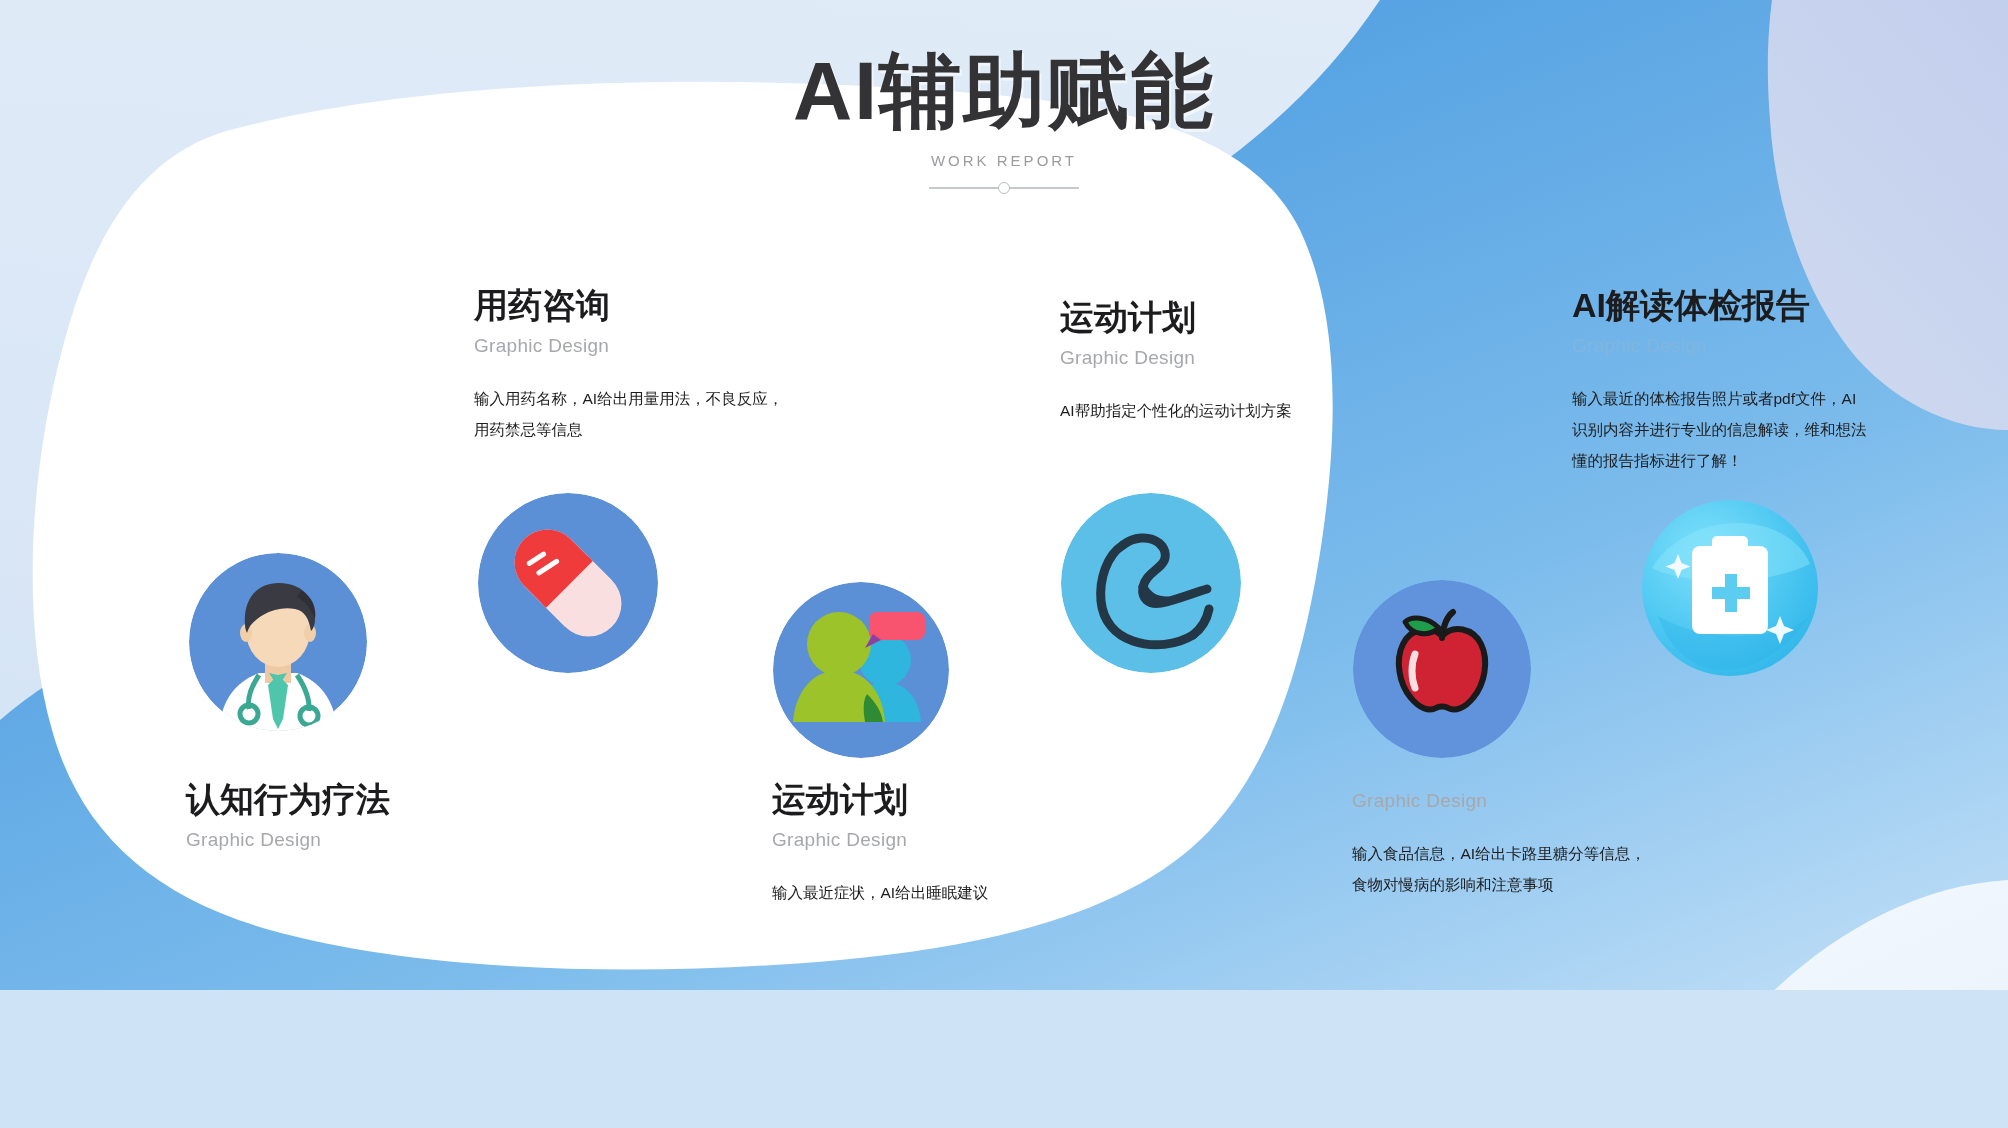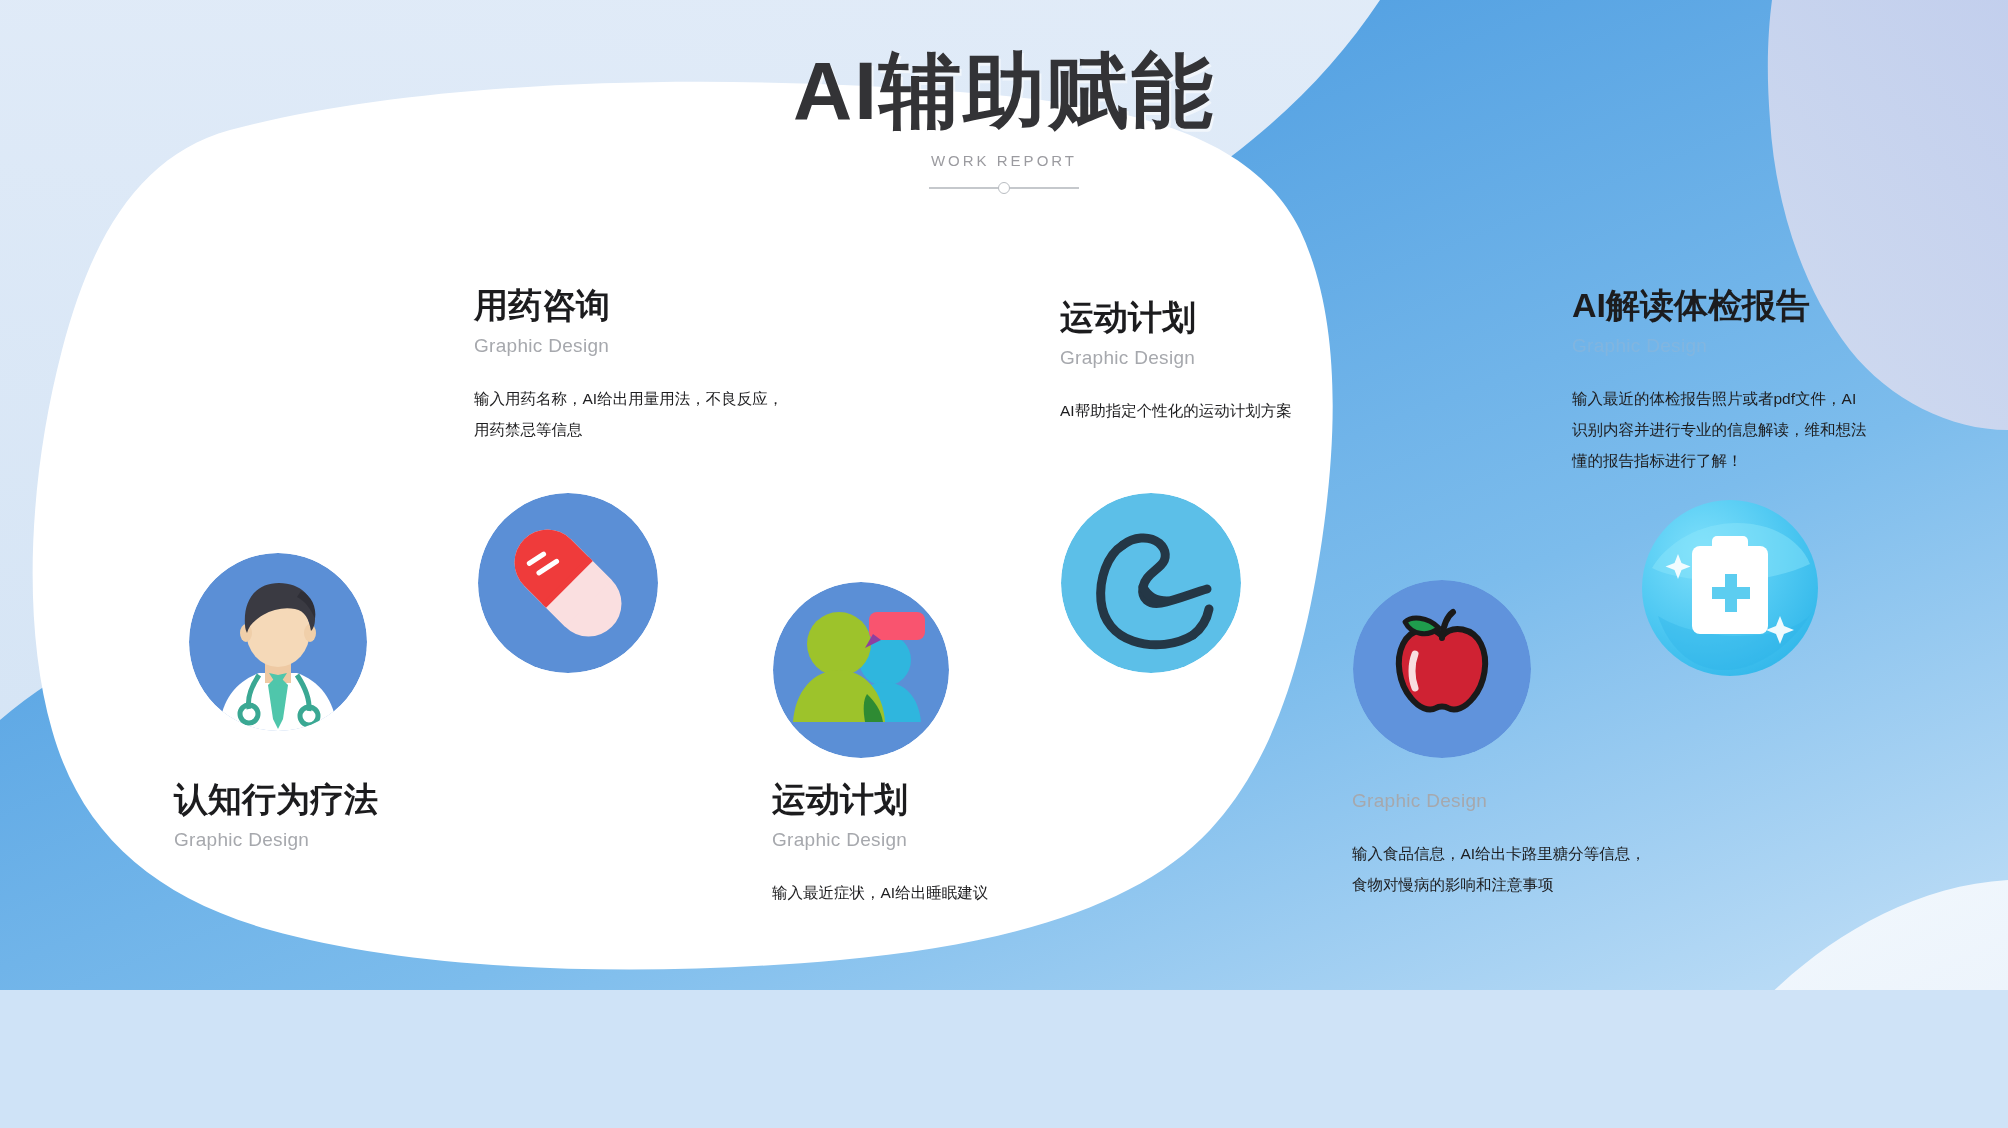--- a/index.html
+++ b/index.html
@@ -262,21 +262,21 @@
       <rect x="52" y="48" width="76" height="88" rx="8" fill="#ffffff"></rect>
       <rect x="72" y="38" width="36" height="18" rx="5" fill="#ffffff"></rect>
       <rect x="85" y="76" width="12" height="38" fill="#5ccdf0"></rect>
       <rect x="72" y="89" width="38" height="12" fill="#5ccdf0"></rect>
 
       <path d="M38,56 l3.5,9 l9,3.5 l-9,3.5 l-3.5,9 l-3.5,-9 l-9,-3.5 l9,-3.5 Z" fill="#ffffff" opacity="0.9"></path>
       <path d="M140,118 l4,10 l10,4 l-10,4 l-4,10 l-4,-10 l-10,-4 l10,-4 Z" fill="#ffffff" opacity="0.92"></path>
     </svg>
   </div>
 
-  <div class="feature" style="left:174px; top:780px; width:340px;">
+  <div class="feature" style="left:186px; top:780px; width:340px;">
     <div class="feat-title">认知行为疗法</div>
     <div class="feat-sub">Graphic Design</div>
   </div>
 
   <div class="icon-circle" style="left:189px; top:553px; width:178px; height:178px;">
     <svg viewBox="0 0 178 178" width="178" height="178">
       <circle cx="89" cy="89" r="89" fill="#5b8fd6"></circle>
 
       <path d="M30,178 C32,146 48,128 70,120 L108,120 C130,128 146,146 148,178 Z" fill="#ffffff"></path>
 

